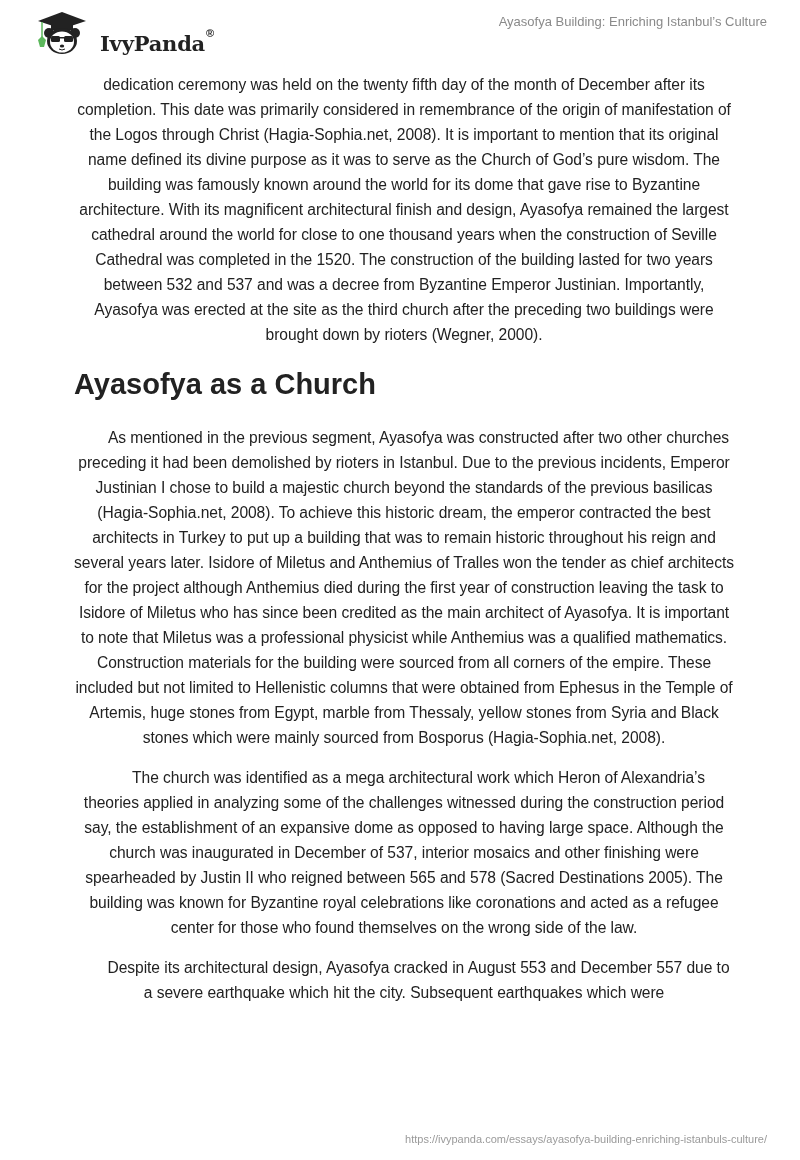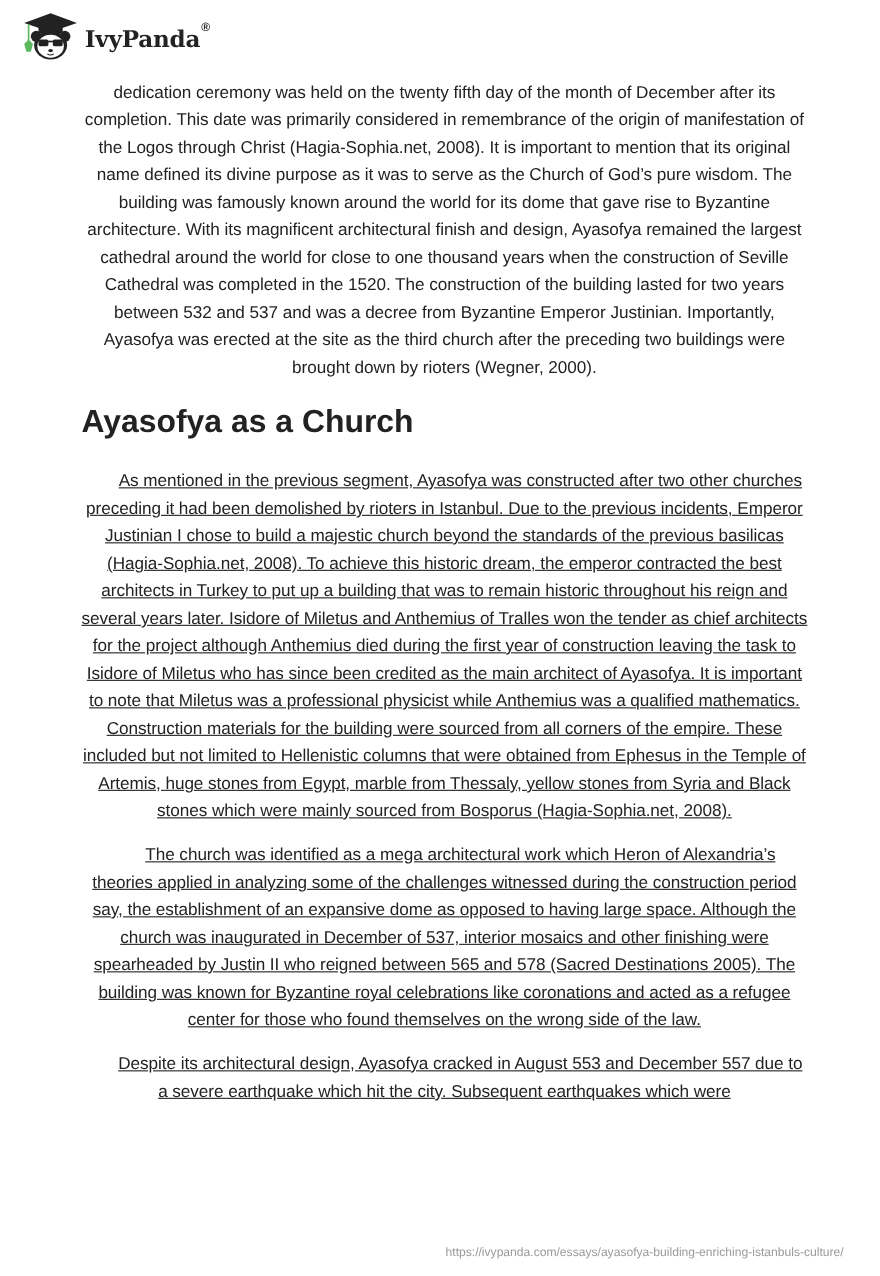--- a/index.html
+++ b/index.html
@@ -1,25 +1,25 @@
 <!DOCTYPE html>
 <html><head>
   <meta charset="utf-8">
   <style>
     html, body { margin: 0; padding: 0; background: #ffffff; }
     body { width: 800px; height: 1160px; position: relative; overflow: hidden; }
     .header { position: absolute; left: 0; top: 0; width: 800px; height: 62px; }
-    .logo { position: absolute; left: 18px; top: 10px; display: flex; align-items: center; }
+    .logo { position: absolute; left: 34px; top: 10px; display: flex; align-items: flex-end; gap: 7px; }
     .logo-icon { width: 56px; height: 46px; display: block; }
     .logo-text { font-family: "DejaVu Serif", "Liberation Serif", serif; font-weight: bold; font-size: 21px; color: #222; margin-left: 3px; margin-top: 4px; letter-spacing: -0.2px; }
     .logo-reg { font-family: "Liberation Sans", sans-serif; font-size: 11px; vertical-align: top; position: relative; top: -4px; margin-left: 1px; }
     .doc-title { position: absolute; right: 33px; top: 14px; font-family: "Liberation Sans", sans-serif; font-size: 13px; color: #8a8a8a; }
     .content { position: absolute; left: 74px; top: 72px; width: 660px; font-family: "Liberation Sans", sans-serif; color: #222; }
     .content p { margin: 0 0 15px 0; font-size: 15.6px; line-height: 25px; letter-spacing: -0.05px; text-align: center; }
-    .content p.indent { text-indent: 29px; text-decoration: underline; }
+    .content p.indent { text-indent: 29px; }
     .content h2 { font-family: "Liberation Sans", sans-serif; font-weight: bold; font-size: 29px; margin: 20px 0 24px 0; line-height: 34px; color: #222; }
     .footer-url { position: absolute; right: 33px; top: 1133px; font-family: "Liberation Sans", sans-serif; font-size: 11px; color: #9a9a9a; }
   </style>
 </head>
 <body>
 
 <div class="header">
   <div class="logo">
     <svg class="logo-icon" viewBox="0 0 56 46">
 
@@ -36,20 +36,21 @@
 
       <rect x="17" y="26" width="9" height="6" rx="1.5" fill="#222"></rect>
       <rect x="30" y="26" width="9" height="6" rx="1.5" fill="#222"></rect>
       <rect x="25" y="27" width="6" height="1.5" fill="#222"></rect>
 
       <ellipse cx="28" cy="36" rx="2.2" ry="1.5" fill="#222"></ellipse>
       <path d="M25,39 Q28,41 31,39" stroke="#222" stroke-width="1" fill="none"></path>
     </svg>
     <span class="logo-text"><span>IvyPanda</span><span class="logo-reg">®</span></span>
   </div>
+  <div class="doc-title">Ayasofya Building: Enriching Istanbul’s Culture</div>
 </div>
 
 <div class="content">
   <p>dedication ceremony was held on the twenty fifth day of the month of December after its completion. This date was primarily considered in remembrance of the origin of manifestation of the Logos through Christ (Hagia-Sophia.net, 2008). It is important to mention that its original name defined its divine purpose as it was to serve as the Church of God’s pure wisdom. The building was famously known around the world for its dome that gave rise to Byzantine architecture. With its magnificent architectural finish and design, Ayasofya remained the largest cathedral around the world for close to one thousand years when the construction of Seville Cathedral was completed in the 1520. The construction of the building lasted for two years between 532 and 537 and was a decree from Byzantine Emperor Justinian. Importantly, Ayasofya was erected at the site as the third church after the preceding two buildings were brought down by rioters (Wegner, 2000).</p>
   <h2>Ayasofya as a Church</h2>
   <p class="indent">As mentioned in the previous segment, Ayasofya was constructed after two other churches preceding it had been demolished by rioters in Istanbul. Due to the previous incidents, Emperor Justinian I chose to build a majestic church beyond the standards of the previous basilicas (Hagia-Sophia.net, 2008). To achieve this historic dream, the emperor contracted the best architects in Turkey to put up a building that was to remain historic throughout his reign and several years later. Isidore of Miletus and Anthemius of Tralles won the tender as chief architects for the project although Anthemius died during the first year of construction leaving the task to Isidore of Miletus who has since been credited as the main architect of Ayasofya. It is important to note that Miletus was a professional physicist while Anthemius was a qualified mathematics. Construction materials for the building were sourced from all corners of the empire. These included but not limited to Hellenistic columns that were obtained from Ephesus in the Temple of Artemis, huge stones from Egypt, marble from Thessaly, yellow stones from Syria and Black stones which were mainly sourced from Bosporus (Hagia-Sophia.net, 2008).</p>
   <p class="indent">The church was identified as a mega architectural work which Heron of Alexandria’s theories applied in analyzing some of the challenges witnessed during the construction period say, the establishment of an expansive dome as opposed to having large space. Although the church was inaugurated in December of 537, interior mosaics and other finishing were spearheaded by Justin II who reigned between 565 and 578 (Sacred Destinations 2005). The building was known for Byzantine royal celebrations like coronations and acted as a refugee center for those who found themselves on the wrong side of the law.</p>
   <p class="indent">Despite its architectural design, Ayasofya cracked in August 553 and December 557 due to a severe earthquake which hit the city. Subsequent earthquakes which were</p>
 </div>
 

